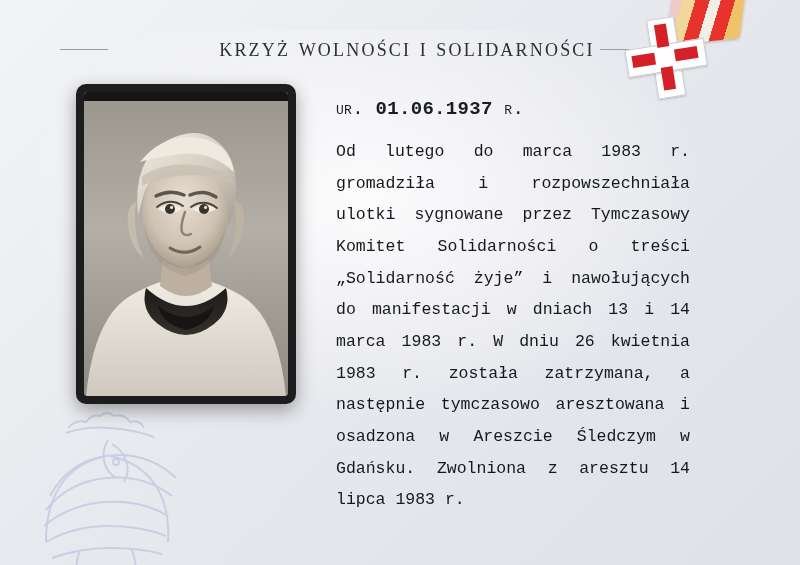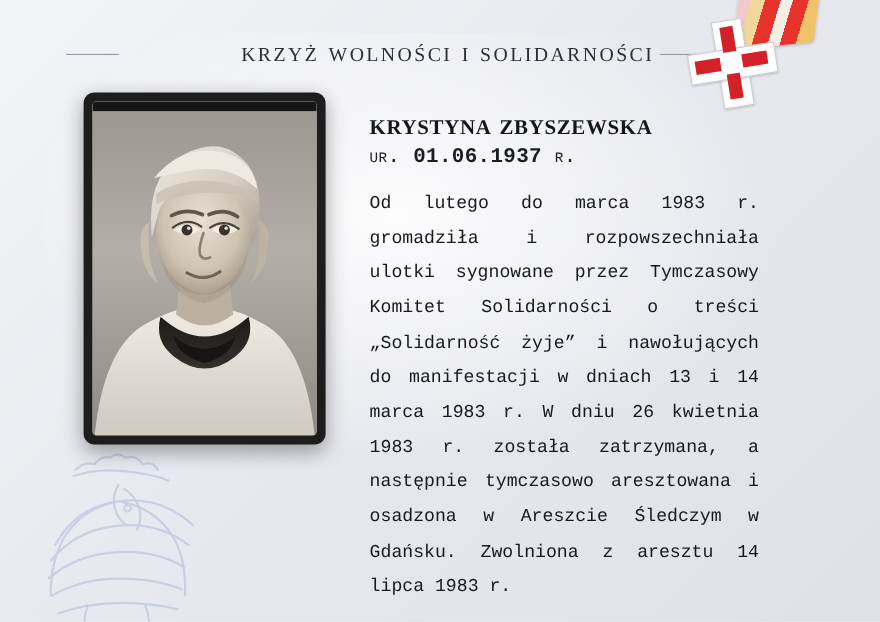--- a/index.html
+++ b/index.html
@@ -326,21 +326,20 @@
 
         <path d="M60 132 q6 34 41 44 q35 -10 41 -44 q-4 42 -41 52 q-37 -10 -41 -52 z" fill="#8e8172" opacity="0.25"></path>
 
         <rect x="0" y="0" width="204" height="304" fill="none"></rect>
         <rect x="0" y="0" width="204" height="304" fill="url(#bgGrad)" opacity="0"></rect>
       </svg>
     </div>
   </div>
 
   <div class="content">
-    <h1 class="person-name">Krystyna Zbyszewska</h1>
     <div class="person-born">
       <span class="sc">ur.</span>
       <b>01.06.1937</b>
       <span class="sc">r.</span>
     </div>
     <p class="bio">Od lutego do marca 1983 r. gromadziła i rozpowszechniała ulotki sygnowane przez Tymczasowy Komitet Solidarności o treści „Solidarność żyje” i nawołujących do manifestacji w dniach 13 i 14 marca 1983 r. W dniu 26 kwietnia 1983 r. została zatrzymana, a następnie tymczasowo aresztowana i osadzona w Areszcie Śledczym w Gdańsku. Zwolniona z aresztu 14 lipca 1983 r.</p>
   </div>
 
 </div>
 

